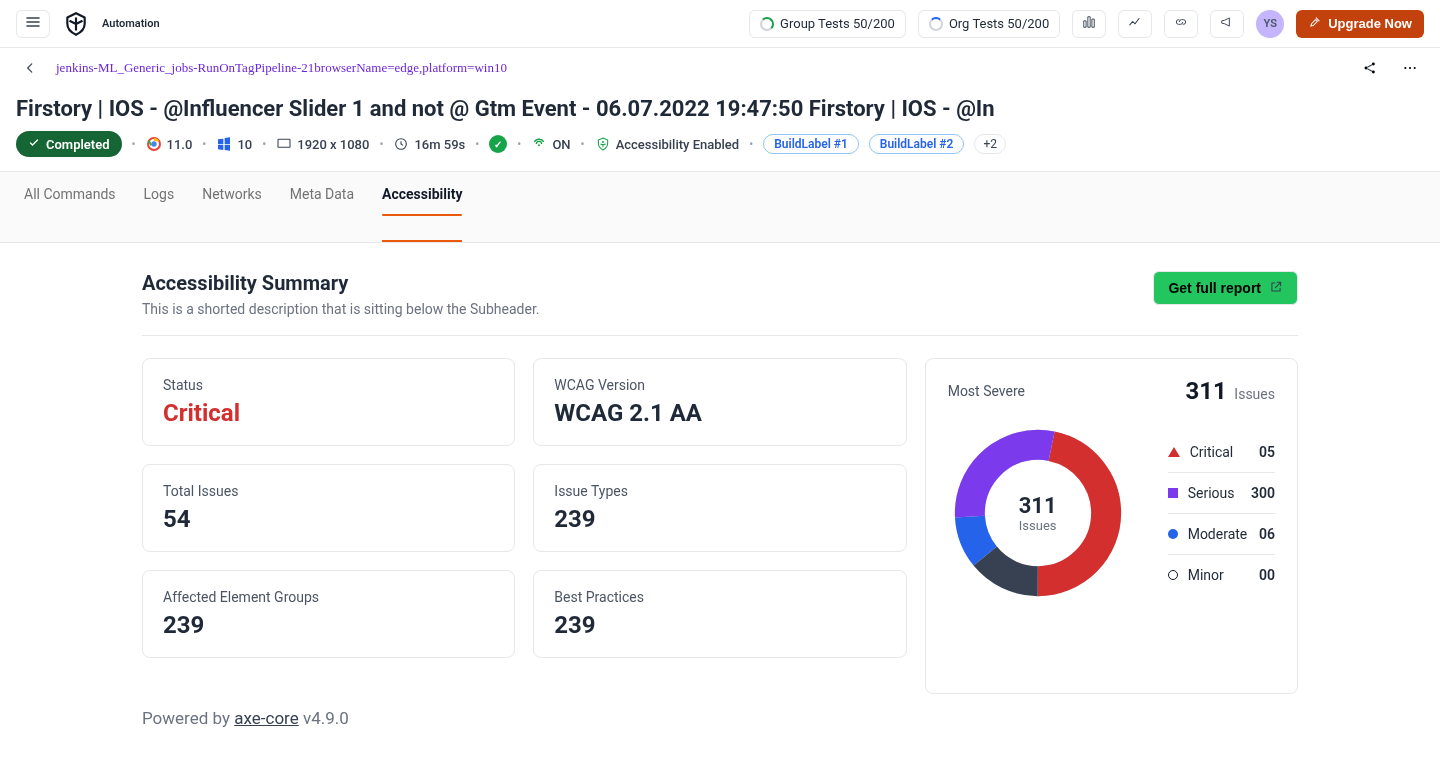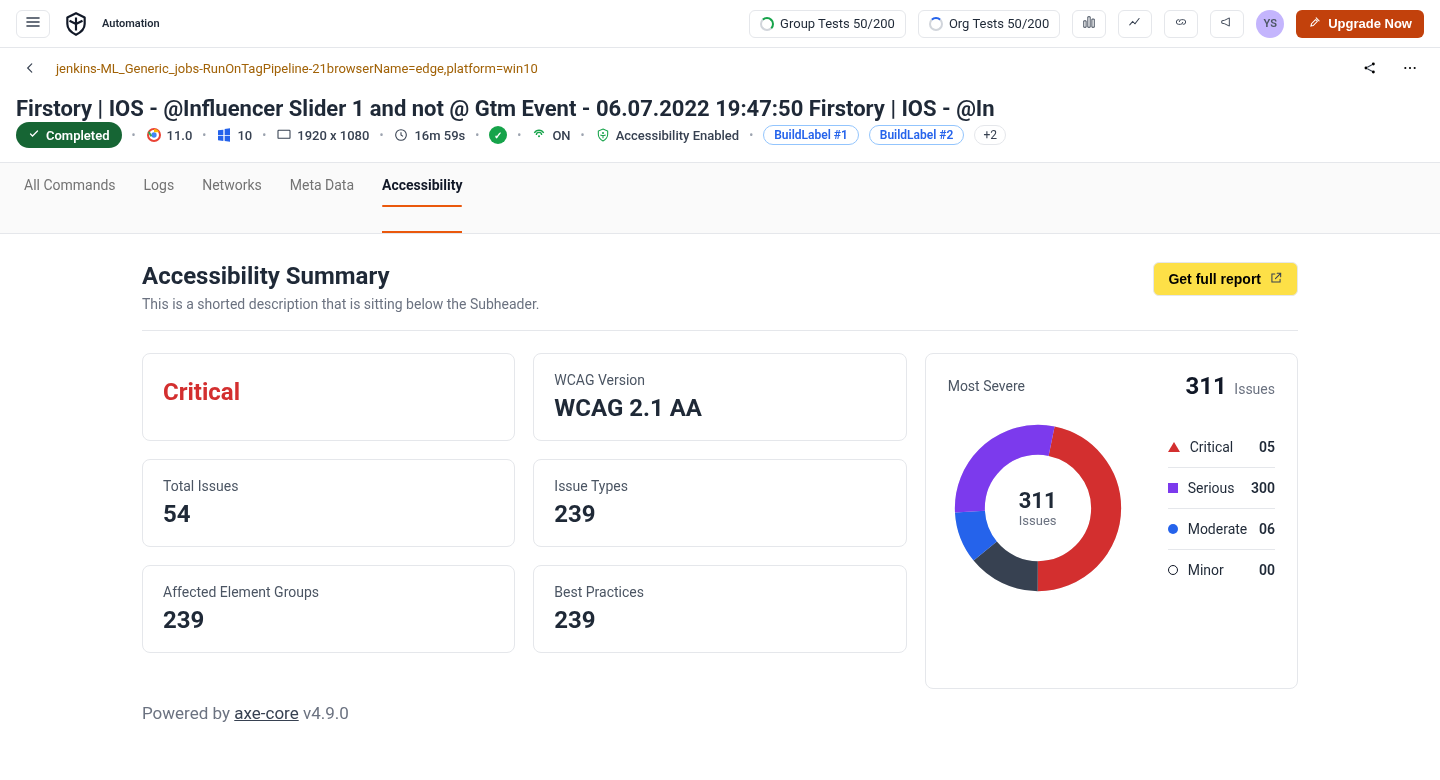--- a/index.html
+++ b/index.html
@@ -73,32 +73,32 @@
     display: inline-flex; align-items: center; gap: 6px;
     font-weight: 600; font-size: 13px; cursor: pointer;
   }
 
   
   .crumb {
     display: flex; align-items: center;
     height: 40px; padding: 0 16px;
     gap: 12px; font-size: 13px;
   }
-  .crumb .path { color: #a16207; }
+  .crumb .path { color: #6d28d9; font-family: Liberation Serif, serif; }
   .crumb-spacer { flex:1; }
   .crumb-icon {
     width: 28px; height: 28px;
     display: inline-flex; align-items: center; justify-content: center;
     color: #4b5563; cursor: pointer;
   }
 
   
   .title-block { padding: 4px 16px 0; }
   h1.page-title {
-    font-size: 22px; font-weight: 700; margin: 4px 0 1px;
+    font-size: 22px; font-weight: 700; margin: 4px 0 10px;
   }
   .meta-row {
     display: flex; align-items: center; gap: 10px;
     padding-bottom: 14px;
   }
   .status-chip {
     background: var(--green-dark); color: #fff;
     height: 26px; padding: 0 12px; border-radius: 13px;
     display: inline-flex; align-items: center; gap: 6px;
     font-size: 13px; font-weight: 600;
@@ -140,24 +140,24 @@
   .tab.active { border-bottom:2px solid #ea580c; padding-bottom:24px;}
 
   
   .content {
     max-width: 1220px; margin: 0 auto; padding: 28px 32px;
   }
   .section-head {
     display:flex; align-items:flex-start; justify-content:space-between;
     border-bottom:1px solid var(--border); padding-bottom:18px; margin-bottom:22px;
   }
-  .section-head h2 { margin:0 0 6px; font-size:24px; font-weight:700; }
+  .section-head h2 { margin:0 0 6px; font-size:20px; font-weight:700; }
   .section-head p { margin:0; color: var(--muted); font-size:14px; }
   .report-btn {
-    border:1px solid var(--border); background:#fde047; border-radius:6px;
+    border:1px solid var(--border); background:#22c55e; border-radius:6px;
     height:34px; padding:0 14px; display:inline-flex; align-items:center; gap:8px;
     font-size:14px; font-weight:600; cursor:pointer;
   }
 
   .grid {
     display:grid;
     grid-template-columns: 1fr 1fr 1fr;
     gap: 18px 18px;
   }
   .leftcol { display:grid; grid-template-columns:1fr 1fr; gap:18px; grid-column: span 2;}
@@ -419,20 +419,21 @@
             <path d="M14 4h6v6M20 4l-9 9M19 14v5H5V5h5" stroke="#374151" stroke-width="1.8" fill="none" stroke-linecap="round"></path>
           </svg>
       </span>
     </button>
   </div>
 
   <div class="grid">
 
     <div class="leftcol">
       <div class="card">
+        <div class="label">Status</div>
         <div class="value red">Critical</div>
       </div>
       <div class="card">
         <div class="label">WCAG Version</div>
         <div class="value">WCAG 2.1 AA</div>
       </div>
       <div class="card">
         <div class="label">Total Issues</div>
         <div class="value">54</div>
       </div>

